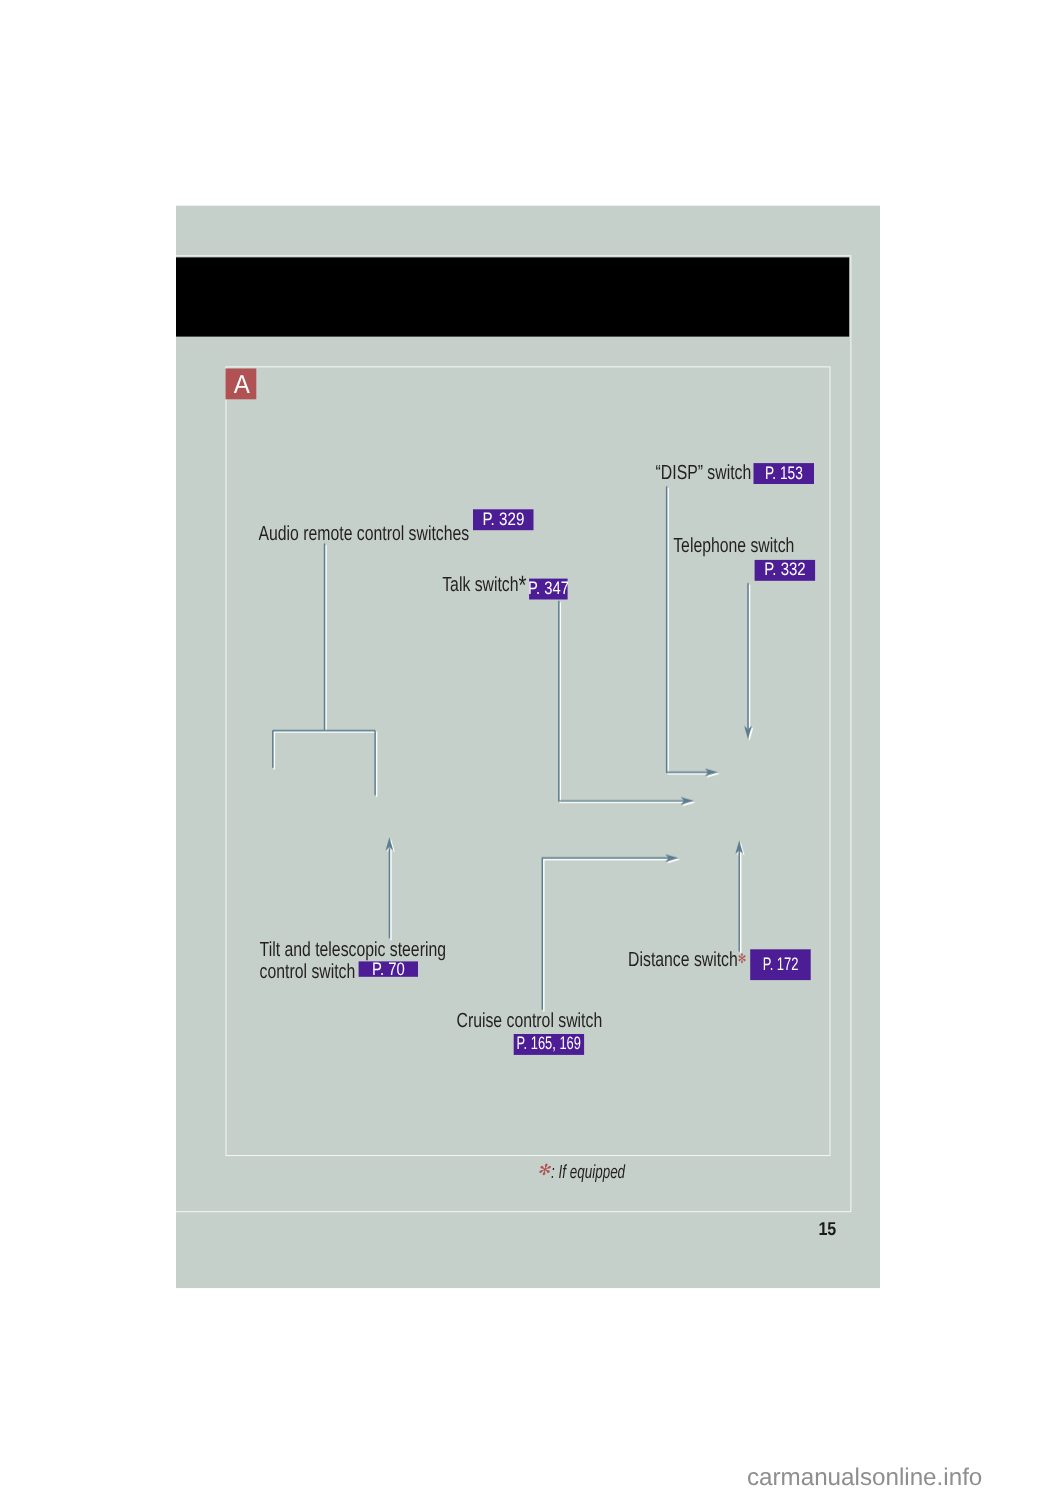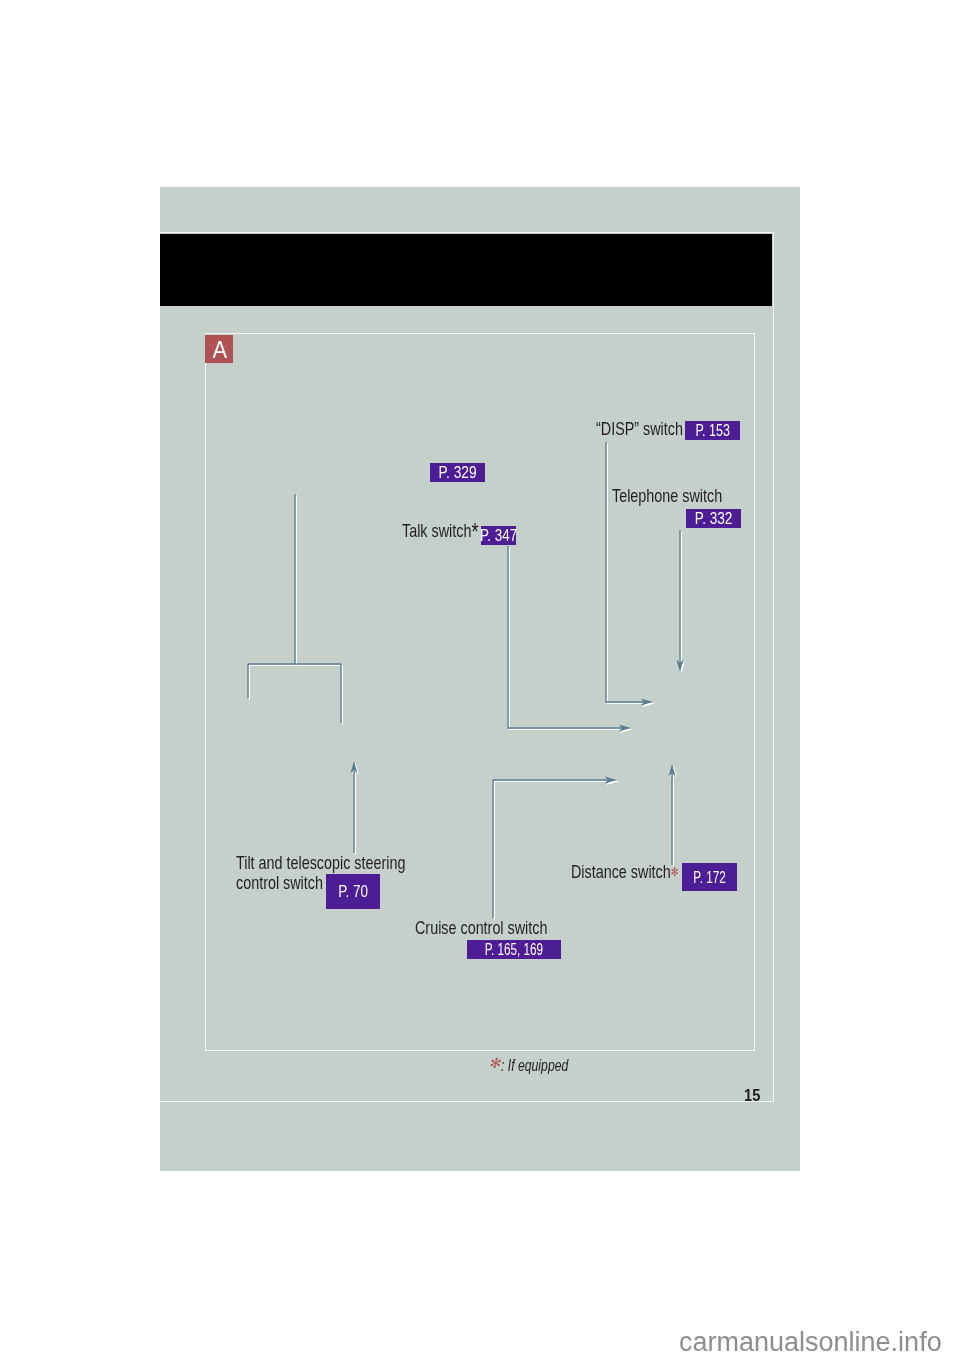--- a/index.html
+++ b/index.html
@@ -19,21 +19,21 @@
   .supred{color:#b05253;font-size:12px;vertical-align:2.5px;line-height:0;}
   .pref{position:absolute;background:#4c1d95;color:#ffffff;transform:translateZ(0);display:flex;align-items:center;justify-content:center;overflow:hidden;}
   .pref span{display:inline-block;transform:scaleX(0.855) translateZ(0);font-size:16.4px;line-height:17px;white-space:nowrap;}
 
   .pagenum{position:absolute;color:#1a1a1a;}
   .pagenum span{display:inline-block;transform:scaleX(0.86) translateZ(0);transform-origin:left top;font-weight:bold;font-size:17px;line-height:17px;}
   .fn{transform:translateZ(0);position:absolute;white-space:nowrap;color:#231f20;font-style:italic;}
   .fn .t{display:inline-block;transform-origin:left top;transform:scaleX(0.711) translateZ(0);font-size:17.2px;line-height:19px;}
   .fn .fnmark{font-size:14px;transform:scaleX(1) translateZ(0);position:relative;top:-3.5px;margin-left:-2px;margin-right:1px;}
   .fn .fnstar{font-size:18px;transform:scaleX(1) translateZ(0);position:relative;top:-2.3px;margin-left:-1.5px;margin-right:1px;}
-  .wm{transform:translateZ(0);position:absolute;color:#8e8e8e;white-space:nowrap;font-size:27px;line-height:27px;}
+  .wm{transform:translateZ(0);position:absolute;color:#8e8e8e;white-space:nowrap;font-size:22px;line-height:27px;}
   svg.lines{position:absolute;left:0;top:0;width:640px;height:984px;overflow:visible;}
 
 </style>
 </head>
 <body>
 
 <div id="sheet">
  <div class="page">
   <div class="blackbar"></div>
   <div class="outerbox"></div>
@@ -74,20 +74,21 @@
       <path d="M512,678 L512,586" fill="none" stroke="#5b7d8e" stroke-width="1.3"></path>
       <path d="M471,541 L458.8,537.5 L461.8,541 L458.8,544.5 Z" fill="#5b7d8e" stroke="none"></path>
       <path d="M493,515 L480.8,511.5 L483.8,515 L480.8,518.5 Z" fill="#5b7d8e" stroke="none"></path>
       <path d="M457,593 L444.8,589.5 L447.8,593 L444.8,596.5 Z" fill="#5b7d8e" stroke="none"></path>
       <path d="M520,485 L516.5,472.8 L520,475.8 L523.5,472.8 Z" fill="#5b7d8e" stroke="none"></path>
       <path d="M194,574 L190.5,586.2 L194,583.2 L197.5,586.2 Z" fill="#5b7d8e" stroke="none"></path>
       <path d="M512,577 L508.5,589.2 L512,586.2 L515.5,589.2 Z" fill="#5b7d8e" stroke="none"></path>
     </g>
   </svg>
 
+  <div class="lab" style="left:75px;top:286.5px"><span class="t">Audio remote control switches</span></div>
   <div class="pref" style="left:270px;top:276px;width:55px;height:19px">
         <span style="transform:scaleX(0.841) translateZ(0)">P. 329</span>
       </div>
 
   <div class="lab" style="left:242px;top:332.7px"><span class="t"><span>Talk switch</span><span class="sup">*</span></span></div>
   <div class="pref" style="left:321px;top:339px;width:35px;height:19px">
         <span style="transform:scaleX(0.819) translateZ(0)">P. 347</span>
       </div>
 
   <div class="lab" style="left:436px;top:231.4px"><span class="t">“DISP” switch</span></div>
@@ -95,32 +96,32 @@
         <span style="transform:scaleX(0.762) translateZ(0)">P. 153</span>
       </div>
 
   <div class="lab" style="left:452px;top:297.8px"><span class="t">Telephone switch</span></div>
   <div class="pref" style="left:526px;top:322px;width:55px;height:19px">
         <span style="transform:scaleX(0.831) translateZ(0)">P. 332</span>
       </div>
 
   <div class="lab" style="left:76px;top:665.2px"><span class="t">Tilt and telescopic steering</span></div>
   <div class="lab" style="left:76px;top:684.9px"><span class="t">control switch</span></div>
-  <div class="pref" style="left:166px;top:687px;width:54px;height:35px">
+  <div class="pref" style="left:166px;top:687px;width:54px;height:14px">
         <span style="transform:scaleX(0.825) translateZ(0)">P. 70</span>
       </div>
 
   <div class="lab" style="left:254.5px;top:730px"><span class="t">Cruise control switch</span></div>
-  <div class="pref" style="left:307px;top:753px;width:94px;height:19px">
+  <div class="pref" style="left:307px;top:753px;width:64px;height:19px">
         <span style="transform:scaleX(0.715) translateZ(0)">P. 165, 169</span>
       </div>
 
   <div class="lab" style="left:411.2px;top:673.8px"><span class="t"><span>Distance switch</span><span class="supred">✻</span></span></div>
   <div class="pref" style="left:522px;top:676px;width:55px;height:28px">
         <span style="transform:scaleX(0.72) translateZ(0)">P. 172</span>
       </div>
 
   <div class="fn" style="left:330.5px;top:869px"><span class="t fnmark" style="color:#b05253">✻</span><span class="t">: If equipped</span></div>
 
-  <div class="pagenum" style="left:584px;top:900px"><span>15</span></div>
+  <div class="pagenum" style="left:584px;top:922px"><span>15</span></div>
  </div>
  <div class="wm" style="left:679px;top:1329px">carmanualsonline.info</div>
 </div>
 
 </body></html>

